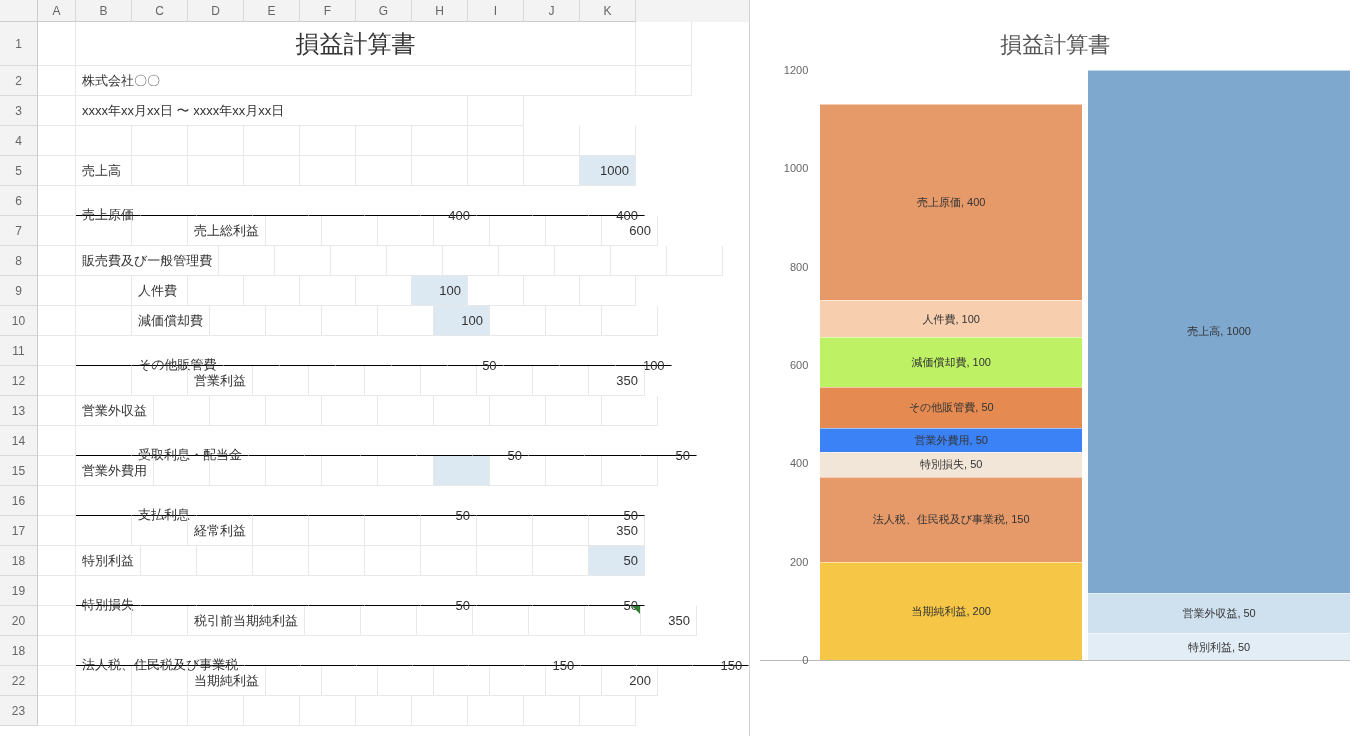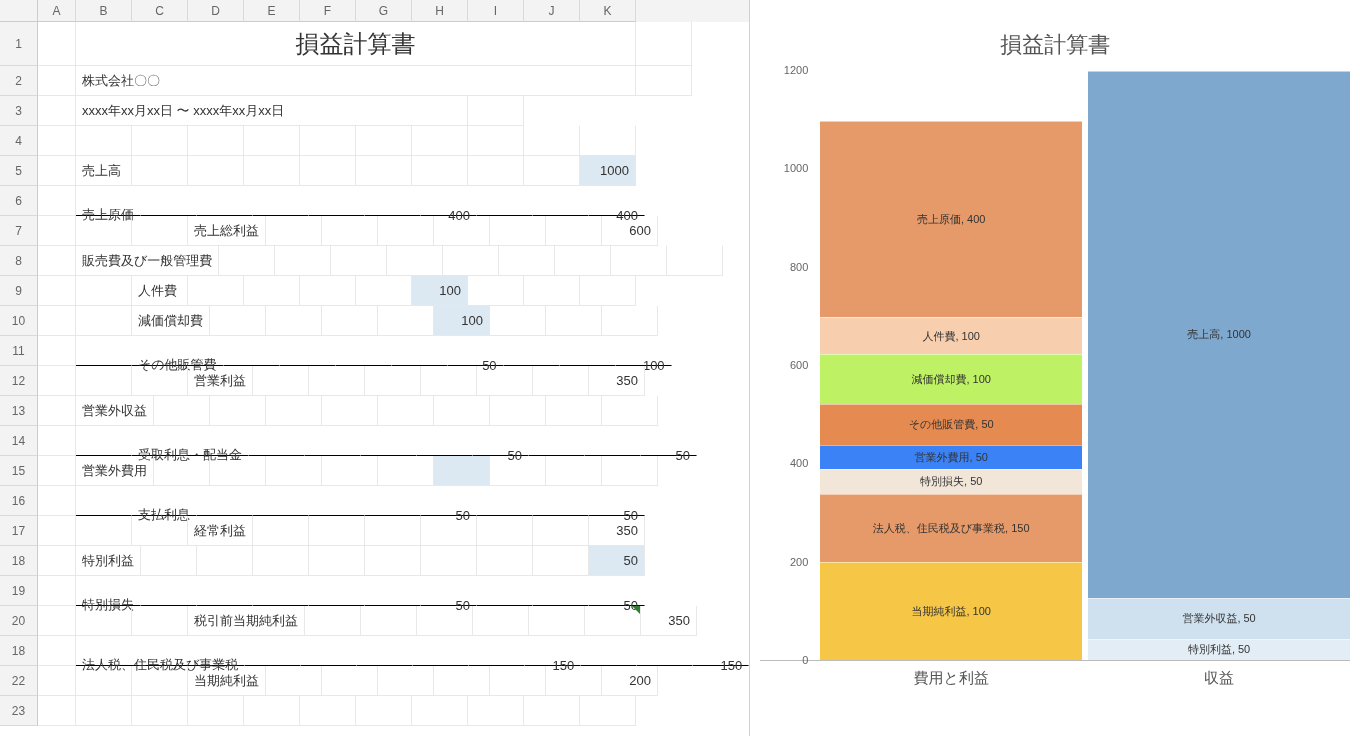--- a/index.html
+++ b/index.html
@@ -441,36 +441,32 @@
           <div class="ytick" style="bottom:0px">0</div>
           <div class="ytick" style="bottom:98.33333333333333px">200</div>
           <div class="ytick" style="bottom:196.66666666666666px">400</div>
           <div class="ytick" style="bottom:295px">600</div>
           <div class="ytick" style="bottom:393.3333333333333px">800</div>
           <div class="ytick" style="bottom:491.6666666666667px">1000</div>
           <div class="ytick" style="bottom:590px">1200</div>
         </div>
       <div class="bars" id="bars">
           <div class="barcol">
-            <div class="seg c-yel" style="height:98.33333333333333px">当期純利益, 100</div>
-            <div class="seg c-or7" style="height:68px">法人税、住民税及び事業税, 150</div>
+            <div class="seg c-yel" style="height:98.33333333333333px">当期純利益, 200</div>
+            <div class="seg c-or7" style="height:85px">法人税、住民税及び事業税, 150</div>
             <div class="seg c-or6" style="height:24.583333333333332px">特別損失, 50</div>
             <div class="seg c-or5" style="height:24.583333333333332px">営業外費用, 50</div>
             <div class="seg c-or4" style="height:41px">その他販管費, 50</div>
             <div class="seg c-or3" style="height:49.166666666666664px">減価償却費, 100</div>
             <div class="seg c-or2" style="height:37px">人件費, 100</div>
             <div class="seg c-or1" style="height:196.66666666666666px">売上原価, 400</div>
           </div>
           <div class="barcol">
-            <div class="seg c-bl3" style="height:21px">特別利益, 50</div>
+            <div class="seg c-bl3" style="height:27px">特別利益, 50</div>
             <div class="seg c-bl2" style="height:41px">営業外収益, 50</div>
             <div class="seg c-bl1" style="height:527px">売上高, 1000</div>
           </div>
         </div>
     </div>
     <div class="axis-line"></div>
-    <div class="xcats" id="xcats">
-        <div>費用と利益</div>
-        <div>収益</div>
-      </div>
   </div>
 
 </div>
 
 </body></html>

